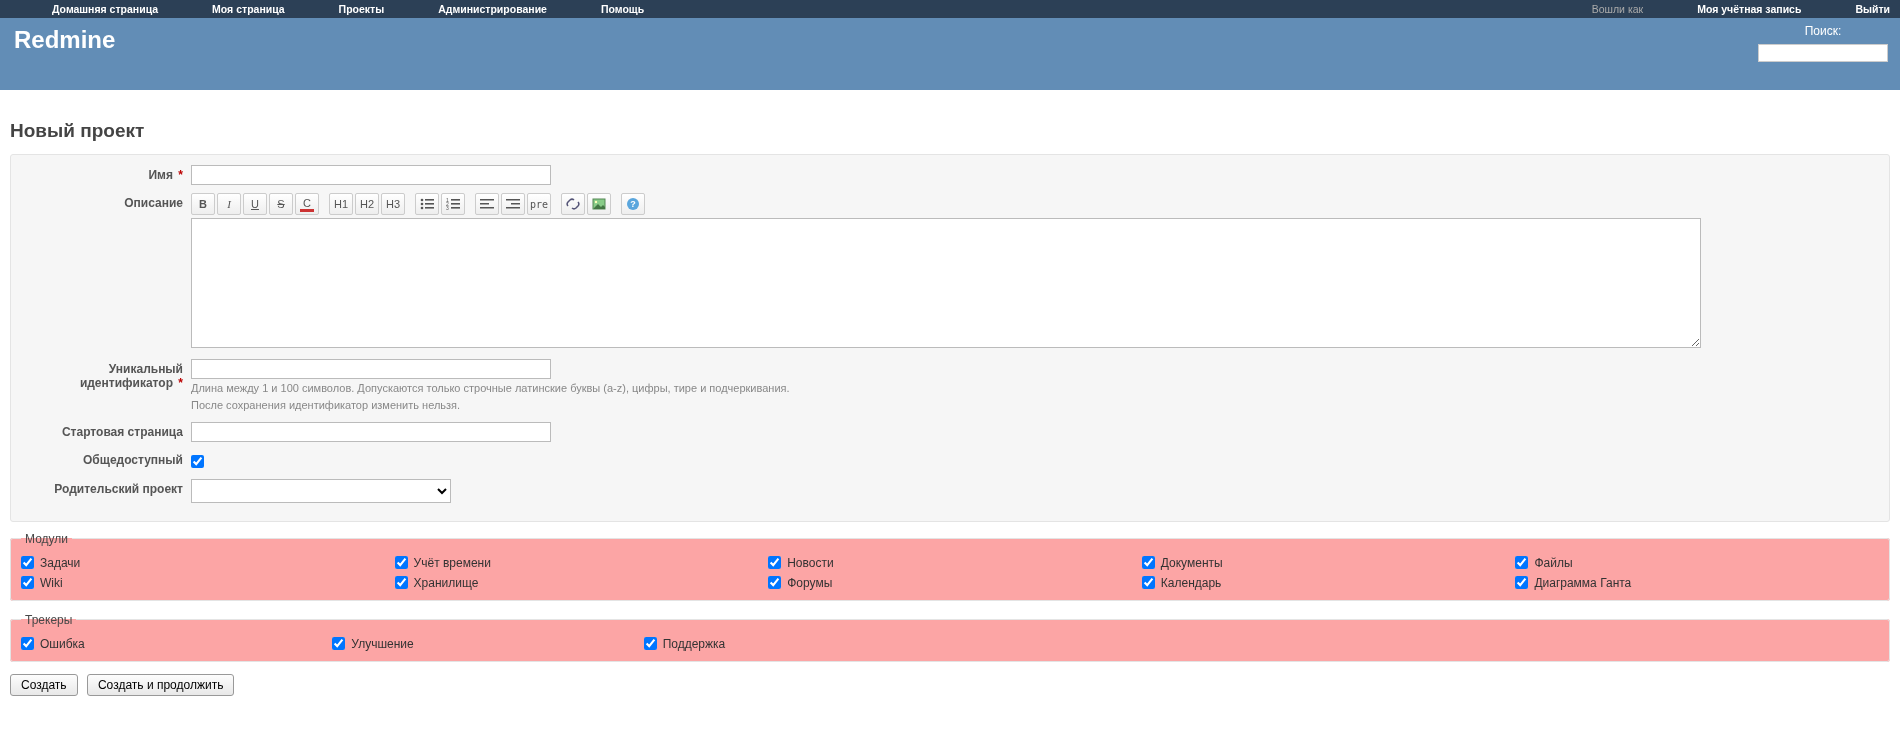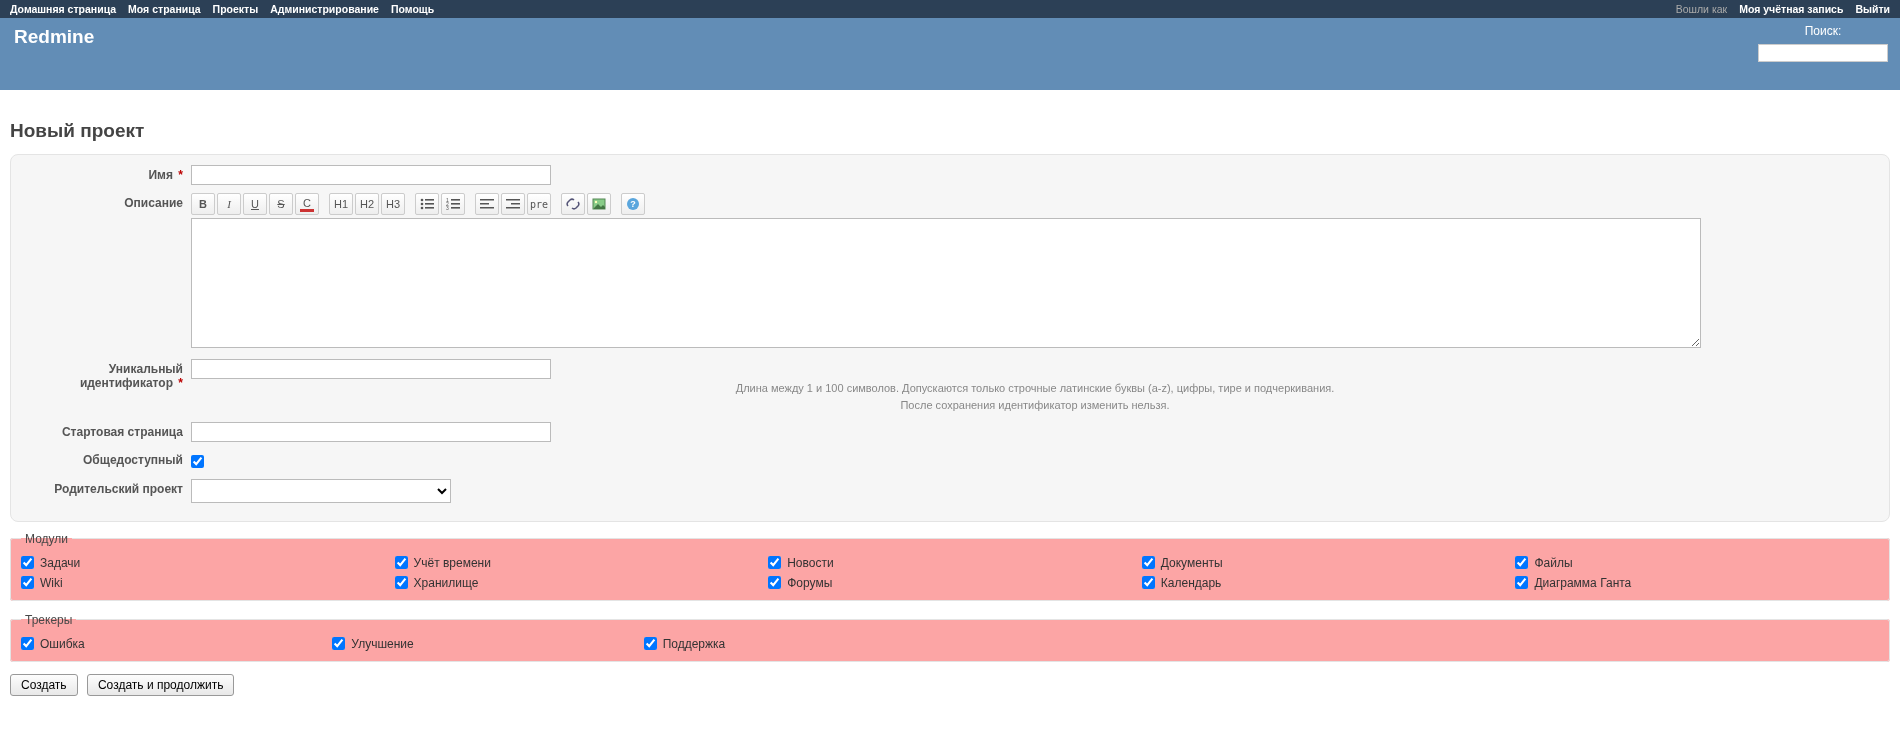--- a/index.html
+++ b/index.html
@@ -1,41 +1,41 @@
 <!DOCTYPE html>
 <html><head>
 <meta charset="utf-8">
 <style>
 * { box-sizing: border-box; margin: 0; padding: 0; }
 body { font-family: Verdana, Arial, sans-serif; font-size: 12px; color: #333; background: #fff; }
 
 #top-menu { background: #2c4056; color: #fff; font-size: 10.5px; padding: 3px 10px; display: flex; justify-content: space-between; align-items: center; font-weight: bold; }
 #top-menu .left, #top-menu .right { display: flex; gap: 12px; align-items: center; }
-#top-menu a { color: #fff; text-decoration: none; cursor: pointer; }
+#top-menu a { color: #fff; text-decoration: none; cursor: pointer; margin-left: 42px; }
 #top-menu .logged-in { color: #aaa; font-weight: normal; }
 
 #header { background: #628db6; color: #fff; padding: 8px 14px 24px; position: relative; height: 72px; }
-#header h1 { font-size: 19px; font-weight: bold; font-family: "Trebuchet MS", Verdana, sans-serif; }
+#header h1 { font-size: 24px; font-weight: bold; font-family: "Trebuchet MS", Verdana, sans-serif; }
 #quick-search { position: absolute; right: 12px; top: 6px; display: flex; align-items: center; gap: 6px; font-size: 12px; flex-direction: column; }
 #quick-search label { color: #fff; }
 #quick-search input { width: 130px; height: 18px; border: 1px solid #ccc; padding: 1px 3px; font-size: 12px; }
 
 #content { padding: 24px 10px 20px; }
 h2.page-title { font-size: 19px; font-weight: bold; color: #444; font-family: "Trebuchet MS", Verdana, sans-serif; margin: 6px 0 12px; }
 
-.box { background: #f6f6f6; border: 1px solid #e4e4e4; padding: 10px; border-radius: 8px; margin-bottom: 10px; }
+.box { background: #f6f6f6; border: 1px solid #e4e4e4; padding: 10px; border-radius: 3px; margin-bottom: 10px; }
 
 .form-row { display: flex; align-items: flex-start; margin-bottom: 8px; }
 .form-row label { width: 170px; text-align: right; padding-right: 8px; font-weight: bold; color: #555; padding-top: 3px; line-height: 1.2; }
 .form-row .required { color: #b00; margin-left: 2px; }
 .form-row input[type=text] { width: 360px; height: 20px; border: 1px solid #bbb; padding: 1px 4px; font-size: 12px; }
 .form-row select { width: 260px; height: 24px; border: 1px solid #bbb; font-size: 12px; background:#fff; }
 .form-row input[type=checkbox] { margin-top: 5px; }
 .form-row .field-body { flex: 1; }
-.hint { color: #888; font-size: 11px; line-height: 1.4; margin-top: 2px; text-align: center; }
+.hint { color: #888; font-size: 11px; line-height: 1.4; margin-top: 2px; }
 
 .toolbar { display: flex; gap: 2px; margin-bottom: 3px; flex-wrap: wrap; align-items: center; }
 .tb-btn { width: 24px; height: 22px; border: 1px solid #ccc; background: linear-gradient(#fff,#eee); display: flex; align-items: center; justify-content: center; font-size: 11px; cursor: pointer; border-radius: 2px; color:#555; font-family: Verdana, sans-serif; }
 .tb-btn.b { font-weight: bold; }
 .tb-btn.i { font-style: italic; font-family: Georgia, serif; }
 .tb-btn.u { text-decoration: underline; }
 .tb-btn.s { text-decoration: line-through; }
 .tb-btn.pre { font-family: monospace; font-size: 10px; }
 .tb-btn.color { display:flex; flex-direction:column; gap:0; }
 .tb-btn.color .under { height:3px; width:14px; background:#c33; }

